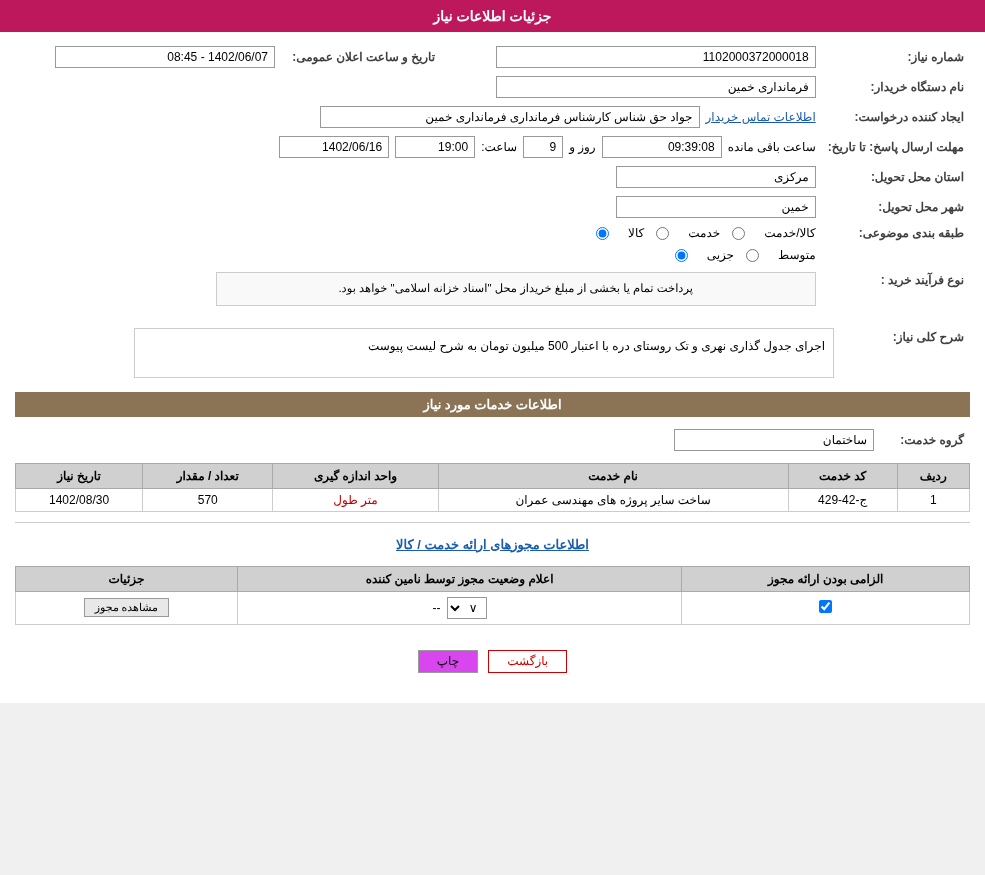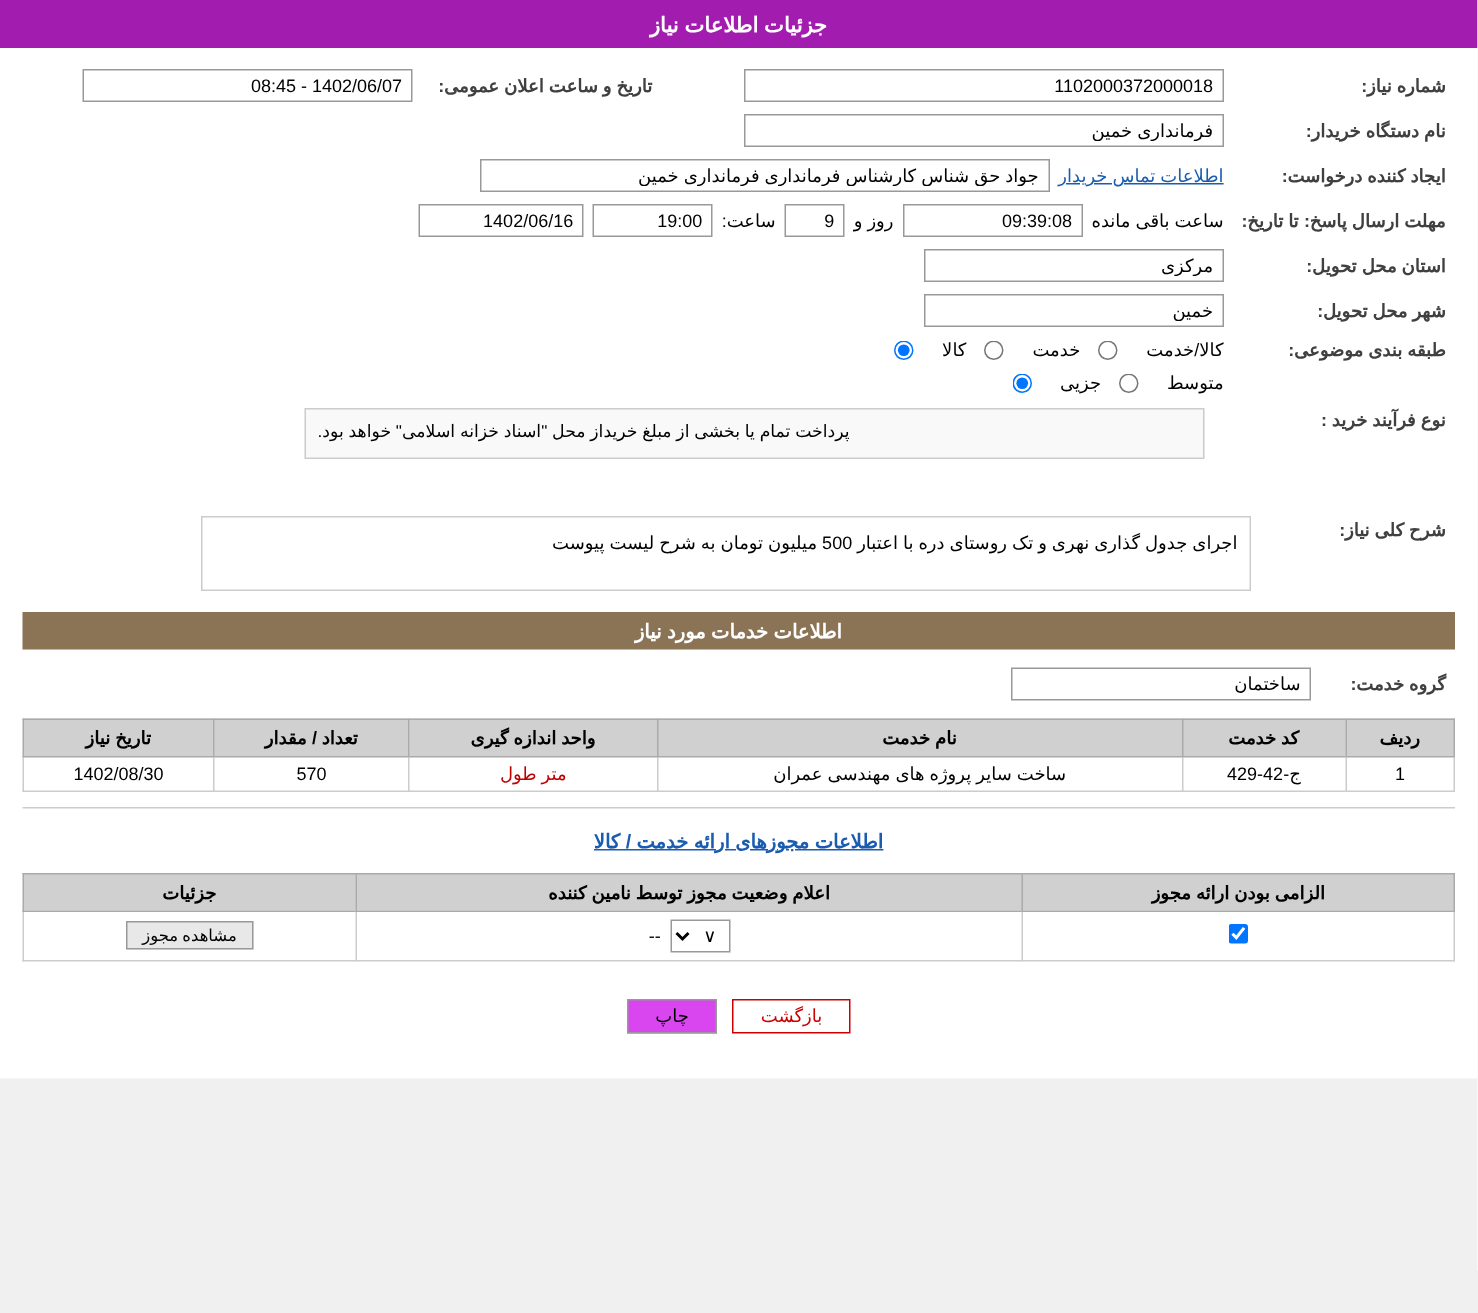--- a/index.html
+++ b/index.html
@@ -8,21 +8,21 @@
       font-size: 12px;
       background: #f0f0f0;
       direction: rtl;
     }
     .page-wrapper {
       width: 985px;
       background: #fff;
       margin: 0 auto;
     }
     .header-bar {
-      background: #a21caf;
+      background: #be185d;
       color: #fff;
       text-align: center;
       padding: 8px 12px;
       font-size: 14px;
       font-weight: bold;
     }
     .main-content {
       padding: 10px 15px;
       background: #fff;
     }
@@ -107,24 +107,24 @@
       direction: rtl;
       text-align: right;
       line-height: 1.6;
       font-size: 12px;
     }
     .notice-box {
       border: 1px solid #ccc;
       padding: 6px 8px;
       background: #f9f9f9;
       direction: rtl;
-      text-align: left;
+      text-align: center;
       line-height: 1.7;
       font-size: 11.5px;
-      margin: 6px 13px;
+      margin: 6px 0;
     }
     .permits-table {
       width: 100%;
       border-collapse: collapse;
     }
     .permits-table th {
       background: #d0d0d0;
       border: 1px solid #aaa;
       padding: 5px 8px;
       text-align: center;
@@ -298,21 +298,21 @@
                 </div>
               </div>
               <div class="notice-box" style="width:600px;">پرداخت تمام یا بخشی از مبلغ خریداز محل "اسناد خزانه اسلامی" خواهد بود.</div>
             </div>
           </td>
         </tr>
 
       </tbody>
     </table>
 
-    <table class="info-table" style="margin-top:24px;">
+    <table class="info-table" style="margin-top:8px;">
       <tbody>
           <tr>
         <td class="label-cell" style="vertical-align:top; padding-top:6px;">شرح کلی نیاز:</td>
         <td>
           <div class="desc-box" style="width:700px; min-height:50px;">اجرای جدول گذاری نهری و تک روستای دره با اعتبار 500 میلیون تومان به شرح لیست پیوست</div>
         </td>
       </tr>
     </tbody>
       </table>
 

